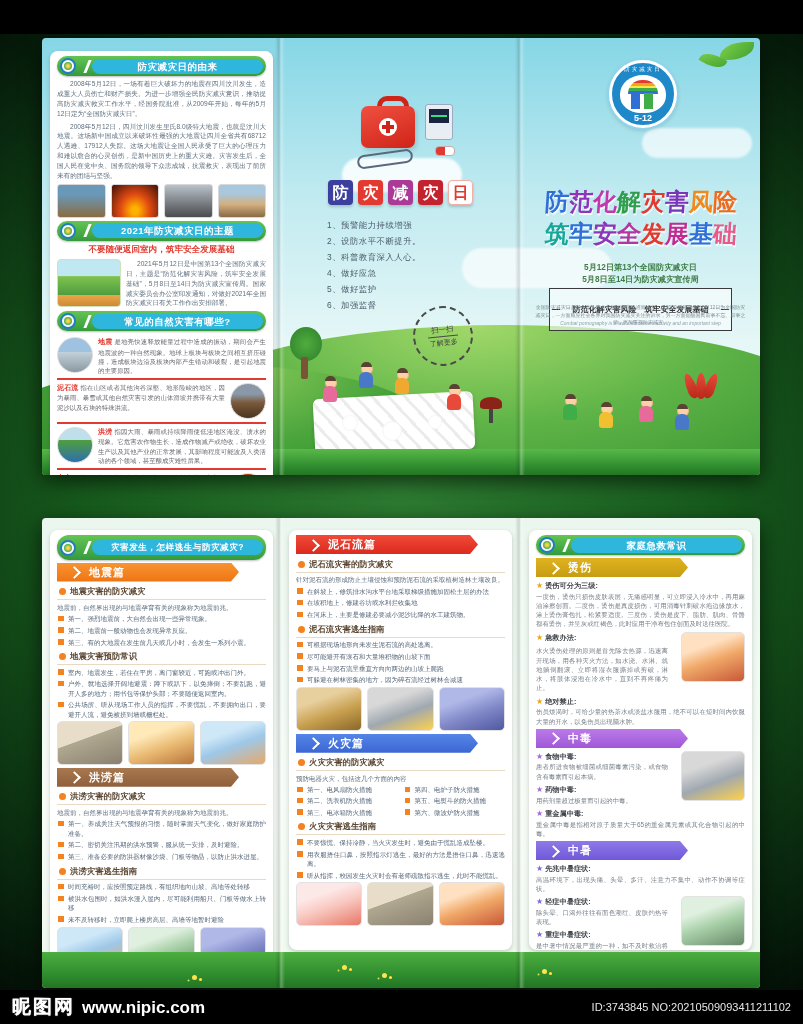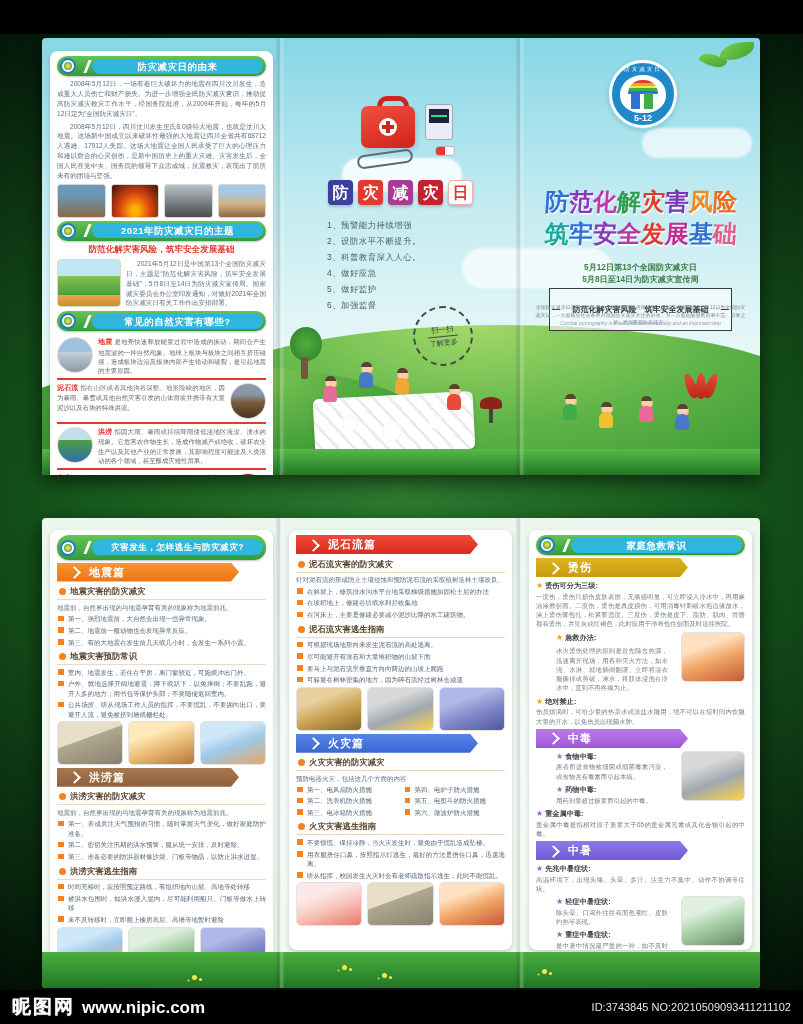--- a/index.html
+++ b/index.html
@@ -150,21 +150,21 @@
   .cg5{background:linear-gradient(160deg,#d8d8d8 30%,#a0a8b0 60%,#ffd24a)}
   .cg6{background:linear-gradient(160deg,#b0b8e8 30%,#8088c8 60%,#5058a0)}
   .cg7{background:linear-gradient(160deg,#fde8e8 30%,#f8c8c0 55%,#e87868)}
   .cg8{background:linear-gradient(160deg,#e0f0e0 30%,#a8d0a8 55%,#688868)}
   .cg9{background:linear-gradient(160deg,#ffe0c0 30%,#f0a868 55%,#c85838)}
   .firegrid{display:grid;grid-template-columns:1fr 1fr;gap:2px 6px;}
   .star-item{font-size:6.4px;color:#77808a;line-height:1.45;text-align:justify;}
   .star-lb{display:block;font-weight:bold;color:#41454a;font-size:7.2px;}
   .star{margin-right:2px;font-size:8px;}
   .st-g{color:#eaa816}.st-p{color:#a868d8}.st-v{color:#7d6bd8}
-  .tcol{display:flex;gap:13px;align-items:flex-start;margin-left:20px;}
+  .tcol{display:flex;gap:13px;align-items:flex-start;}
   .tcol .lft{flex:1;display:flex;flex-direction:column;gap:3px;}
   .simg{width:62px;height:48px;border-radius:5px;border:1px solid #e2e2e2;flex:0 0 auto;}
   .grass2{position:absolute;left:0;right:0;bottom:0;height:36px;background:linear-gradient(180deg,#4cae3f,#2e8b2e 65%,#237523);}
   .flower{position:absolute;width:5px;height:5px;border-radius:50%;background:#ffe34d;box-shadow:6px 2px 0 -1px #ffe34d,-6px 3px 0 -1.5px #cfe84d;}
   
   .footer{position:absolute;left:0;right:0;bottom:0;height:34px;background:#000;display:flex;align-items:center;justify-content:space-between;padding:0 12px;z-index:40;}
   .wm-left{display:flex;align-items:baseline;gap:7px;color:#fff;}
   .wm-logo{font-size:19px;font-weight:bold;letter-spacing:2px;text-shadow:0 0 1px #fff;}
   .wm-url{font-size:17px;font-weight:bold;}
   .wm-id{color:#e6e6e6;font-size:11px;margin-left:44px;}
@@ -244,21 +244,21 @@
           <div class="ph ph1"></div>
           <div class="ph ph2"></div>
           <div class="ph ph3"></div>
           <div class="ph ph4"></div>
         </div>
         <div class="hdrbar">
           <span class="hdr-badge"></span>
           <span class="hdr-slash"></span>
           <span class="hdr-label">2021年防灾减灾日的主题</span>
         </div>
-        <div class="red-slogan">防范化解灾害风险，筑牢安全发展基础</div>
+        <div class="red-slogan">不要随便返回室内，筑牢安全发展基础</div>
         <div class="theme-row">
           <div class="theme-illus"></div>
           <div class="para" style="text-indent:11px;">2021年5月12日是中国第13个全国防灾减灾日，主题是“防范化解灾害风险，筑牢安全发展基础”，5月8日至14日为防灾减灾宣传周。国家减灾委员会办公室印发通知，对做好2021年全国防灾减灾日有关工作作出安排部署。</div>
         </div>
         <div class="hdrbar">
           <span class="hdr-badge"></span>
           <span class="hdr-slash"></span>
           <span class="hdr-label">常见的自然灾害有哪些?</span>
         </div>
         <div class="dis-row">

